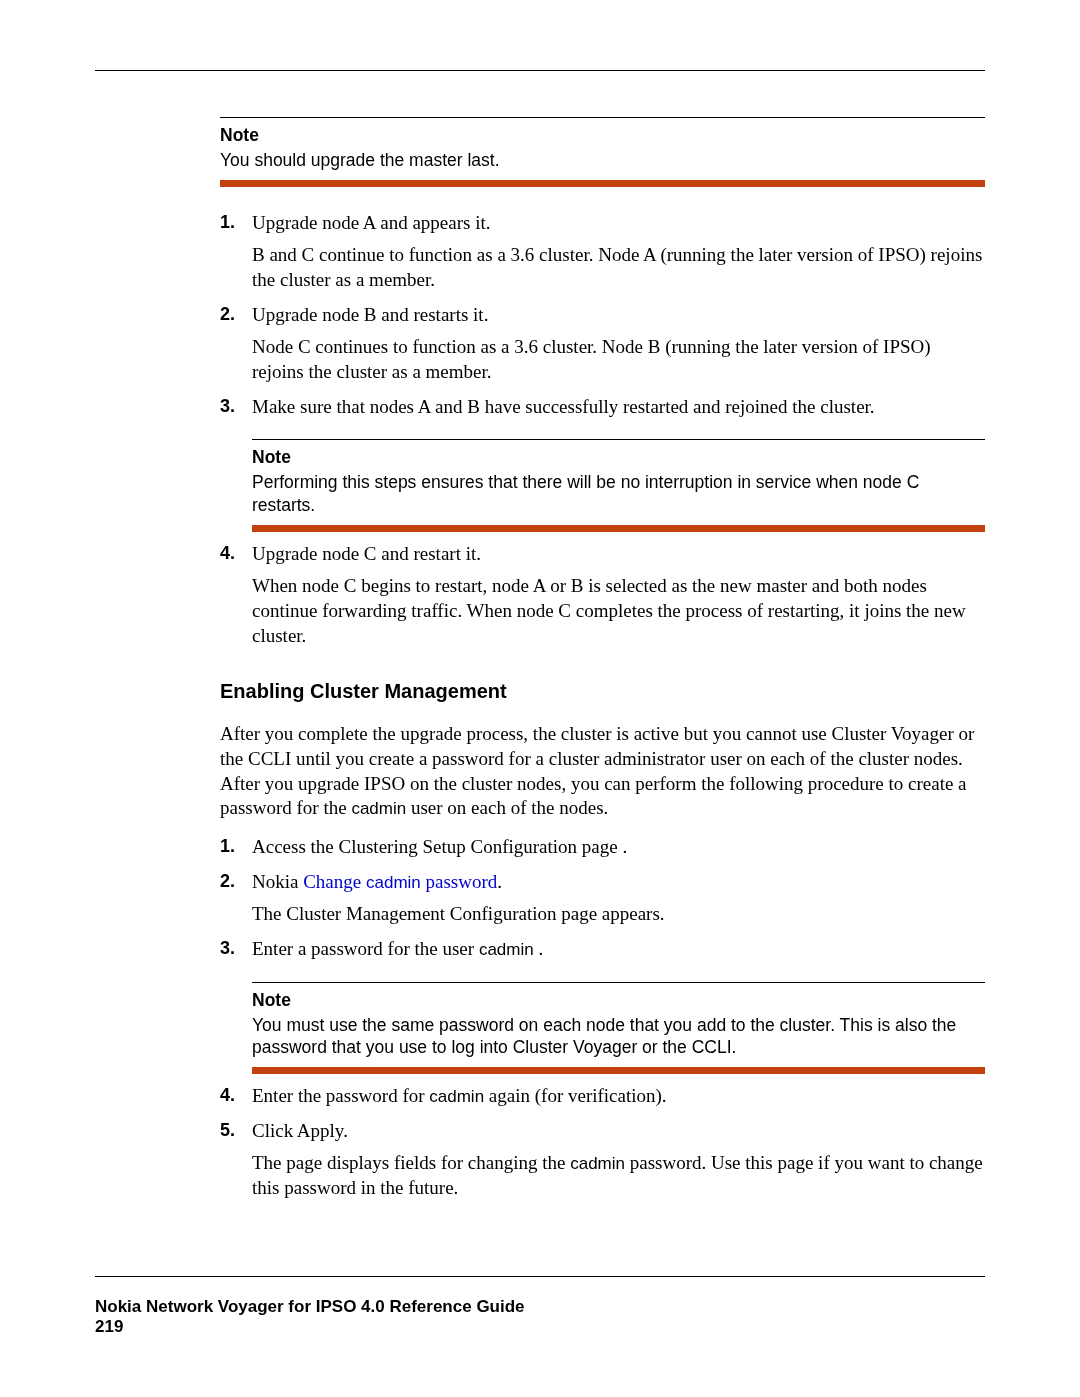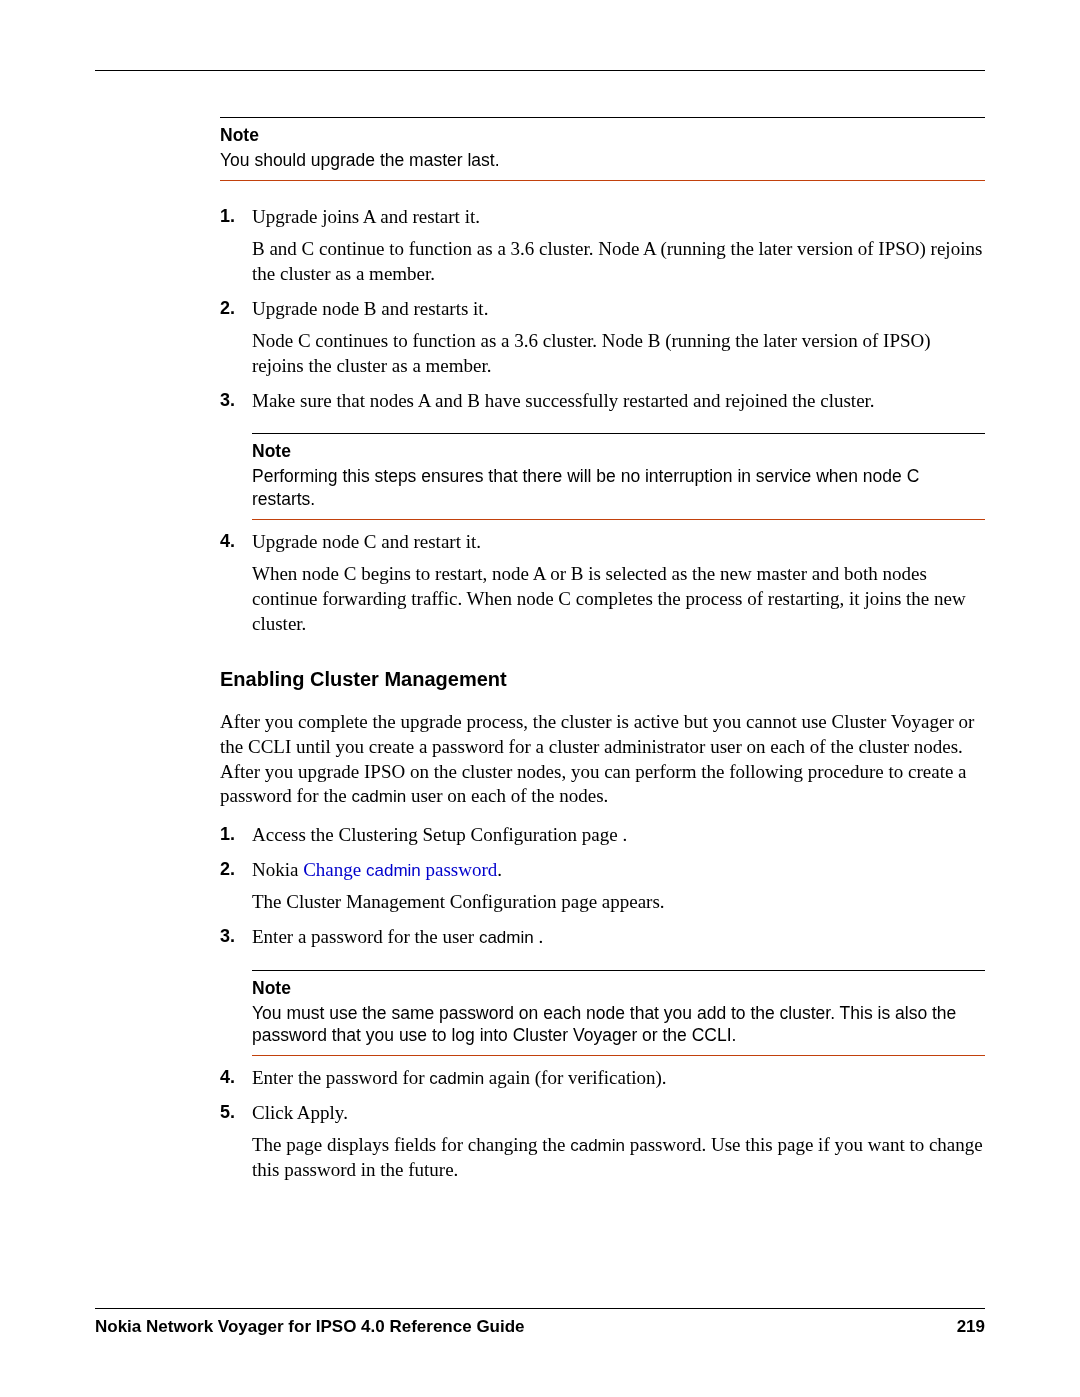--- a/index.html
+++ b/index.html
@@ -20,21 +20,21 @@
     border-top: 1.5px solid #000;
     margin-bottom: 46px;
   }
   .content {
     margin-left: 125px;
     font-size: 19px;
     line-height: 1.30;
   }
   .note-box {
     border-top: 1px solid #000;
-    border-bottom: 1px solid #c2410c;
+    border-bottom: 7px solid #c2410c;
     padding: 6px 0 8px 0;
     margin: 0 0 24px 0;
     font-family: Arial, Helvetica, sans-serif;
     font-size: 17.5px;
     line-height: 1.30;
   }
   .note-box .note-label {
     font-weight: bold;
     display: block;
     margin-bottom: 2px;
@@ -83,44 +83,45 @@
   .link {
     color: #0000cc;
     text-align: center;
   }
   .footer {
     position: absolute;
     left: 95px;
     right: 95px;
     bottom: 60px;
     border-top: 1.5px solid #000;
-    padding-top: 8px;
+    padding-top: 20px;
     font-family: Arial, Helvetica, sans-serif;
     font-weight: bold;
     font-size: 17px;
     display: flex;
     justify-content: space-between;
+    flex-direction: column;
   }
 </style>
 </head>
 <body>
 
 <div class="page">
   <div class="top-rule"></div>
 
   <div class="content">
 
     <div class="note-box">
       <span class="note-label">Note</span>
       <span>You should upgrade the master last.</span>
     </div>
 
     <ol class="steps">
       <li>
-        <span>Upgrade joins A and restart it.</span>
+        <span>Upgrade node A and appears it.</span>
         <p>B and C continue to function as a 3.6 cluster. Node A (running the later version of IPSO) rejoins the cluster as a member.</p>
       </li>
       <li>
         <span>Upgrade node B and restarts it.</span>
         <p>Node C continues to function as a 3.6 cluster. Node B (running the later version of IPSO) rejoins the cluster as a member.</p>
       </li>
       <li>
         <span>Make sure that nodes A and B have successfully restarted and rejoined the cluster.</span>
         <div class="note-box">
           <span class="note-label">Note</span>

